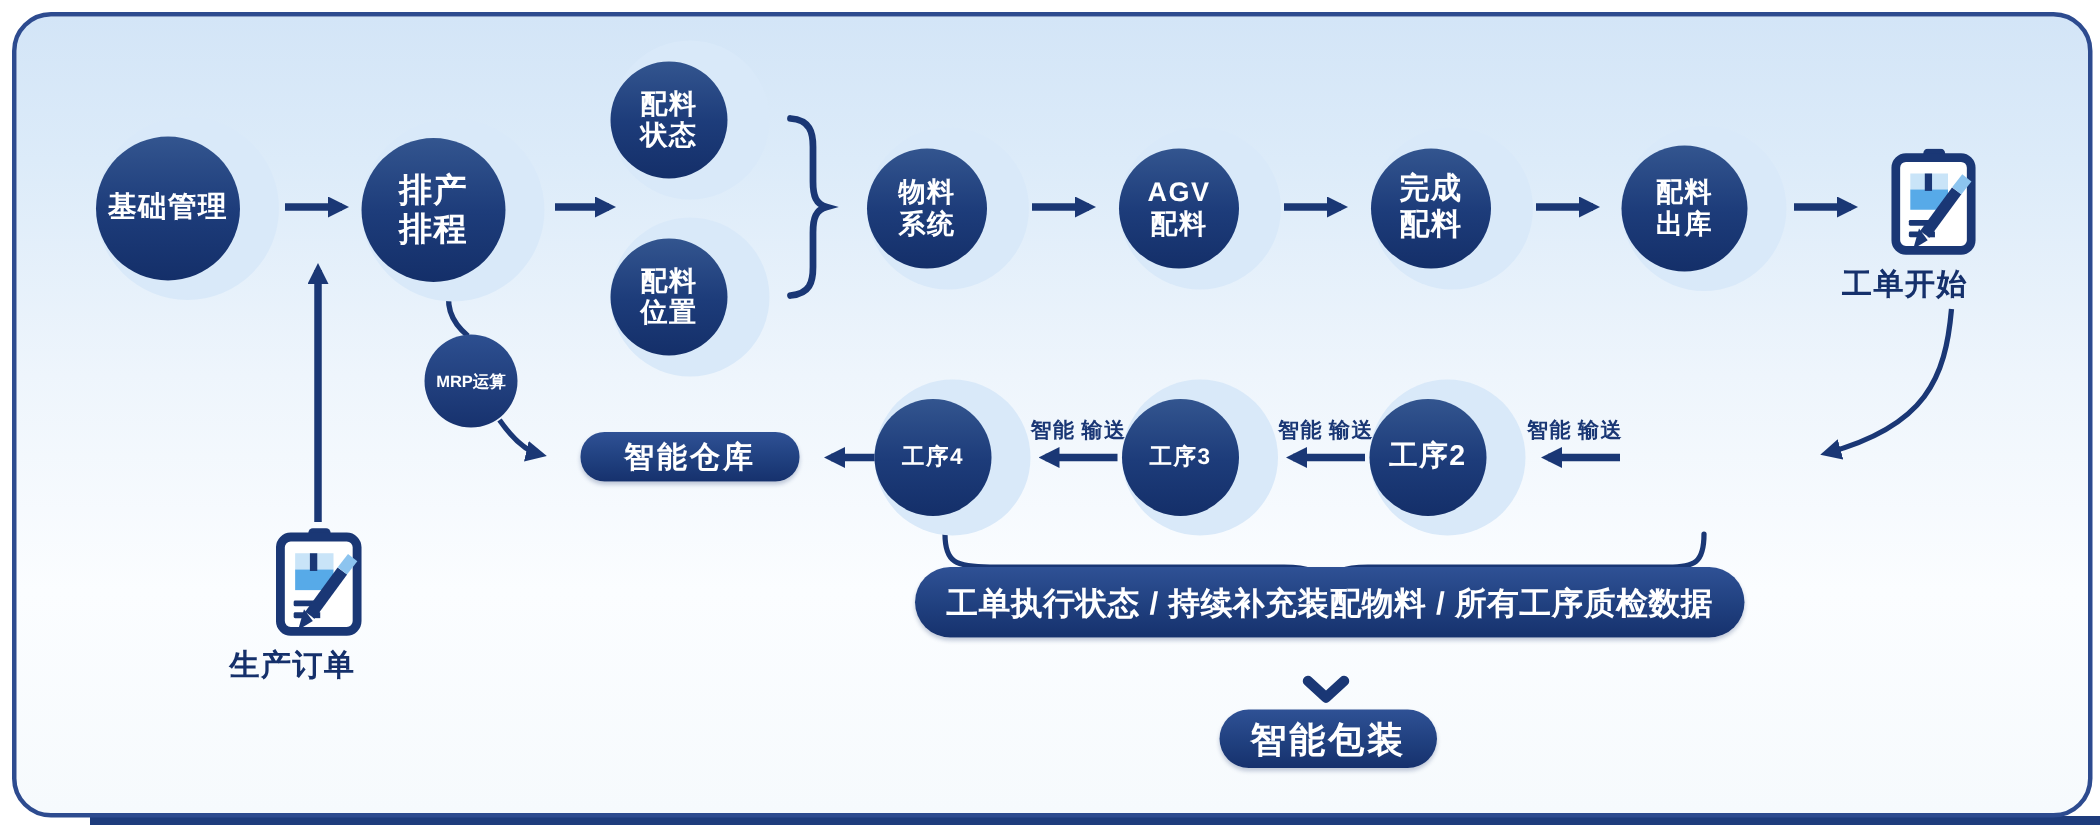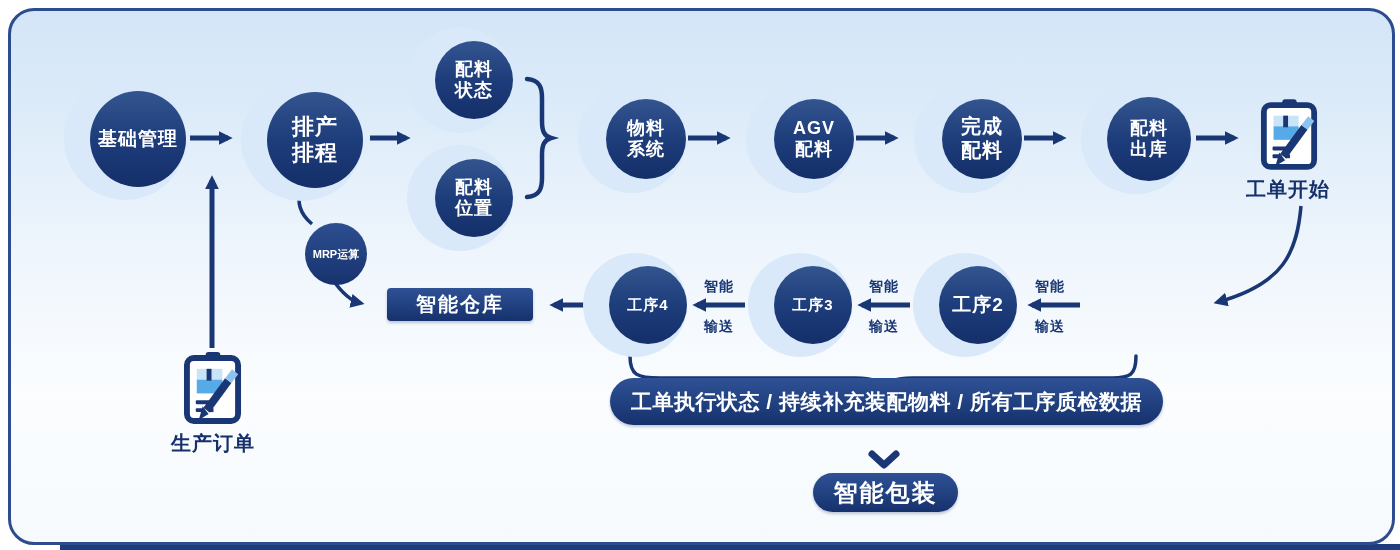--- a/index.html
+++ b/index.html
@@ -8,41 +8,40 @@
     font-family:"Liberation Sans","DejaVu Sans",sans-serif;
     background:#ffffff;
   }
   .bottom-strip{position:absolute;left:60px;top:544px;width:1340px;height:6px;background:#1e3c7c;}
   .card{
     position:absolute;left:8px;top:8px;width:1381px;height:531px;
     border:3px solid #2d4b8f;border-radius:26px;
     background:linear-gradient(180deg,#d3e5f7 0%,#dcebf9 18%,#eef5fc 45%,#fbfdff 72%,#f6fafd 100%);
   }
   svg.overlay{position:absolute;left:0;top:0;pointer-events:none;}
-  .halo{position:absolute;border-radius:50%;background:#d9e9f9;display:flex;align-items:center;justify-content:flex-end;}
+  .halo{position:absolute;border-radius:50%;background:#d9e9f9;display:flex;align-items:center;justify-content:flex-start;}
   .node{
     border-radius:50%;color:#ffffff;font-weight:bold;text-align:center;line-height:1.18;
     display:flex;flex-direction:column;align-items:center;justify-content:center;
     background:linear-gradient(180deg,#33558f 0%,#1d3c7a 52%,#142f69 100%);
     letter-spacing:1px;
   }
   .pill{
     position:absolute;color:#fff;font-weight:bold;display:flex;align-items:center;justify-content:center;
     background:linear-gradient(180deg,#2f5195 0%,#20407f 55%,#16316d 100%);
     box-shadow:0 2px 3px rgba(20,45,100,0.25);
   }
-  .navy-label{position:absolute;color:#15306b;font-weight:bold;text-align:center;letter-spacing:1px;}
+  .navy-label{position:absolute;color:#15306b;font-weight:bold;text-align:left;letter-spacing:1px;}
   .transport{
-    position:absolute;width:64px;height:54px;display:flex;flex-direction:column;justify-content:space-between;
+    position:absolute;width:64px;height:54px;display:flex;flex-direction:row;justify-content:space-between;
     color:#1a3775;font-weight:bold;font-size:14px;text-align:center;letter-spacing:1px;line-height:1;
   }
   .mrp-node{
     position:absolute;border-radius:50%;color:#fff;font-weight:bold;display:flex;align-items:center;justify-content:center;
     background:linear-gradient(180deg,#2d4f90 0%,#17326e 100%);
-    margin-left:22px;
   }
   .clipboard{position:absolute;}
 </style>
 </head>
 <body>
 
 <div id="canvas">
   <div class="bottom-strip"></div>
   <div class="card"></div>
 
@@ -153,21 +152,21 @@
   </div>
   <div class="transport" style="left:852px;top:279px">
     <span>智能</span>
     <span>输送</span>
   </div>
   <div class="transport" style="left:1018px;top:279px">
     <span>智能</span>
     <span>输送</span>
   </div>
 
-  <div class="pill" style="left:387px;top:288px;width:146px;height:33px;border-radius:4px;font-size:20px;letter-spacing:2px">
+  <div class="pill" style="left:387px;top:288px;width:146px;height:33px;border-radius:16px;font-size:20px;letter-spacing:2px">
     <span>智能仓库</span>
   </div>
   <div class="pill" style="left:610px;top:378px;width:553px;height:47px;border-radius:24px;font-size:21px;letter-spacing:0.5px">
     <span>工单执行状态 / 持续补充装配物料 / 所有工序质检数据</span>
   </div>
   <div class="pill" style="left:813px;top:473px;width:145px;height:39px;border-radius:20px;font-size:24px;letter-spacing:2px">
     <span>智能包装</span>
   </div>
 
   <svg class="clipboard" style="left:1260px;top:99px" width="58" height="72" viewBox="0 0 60 74">

